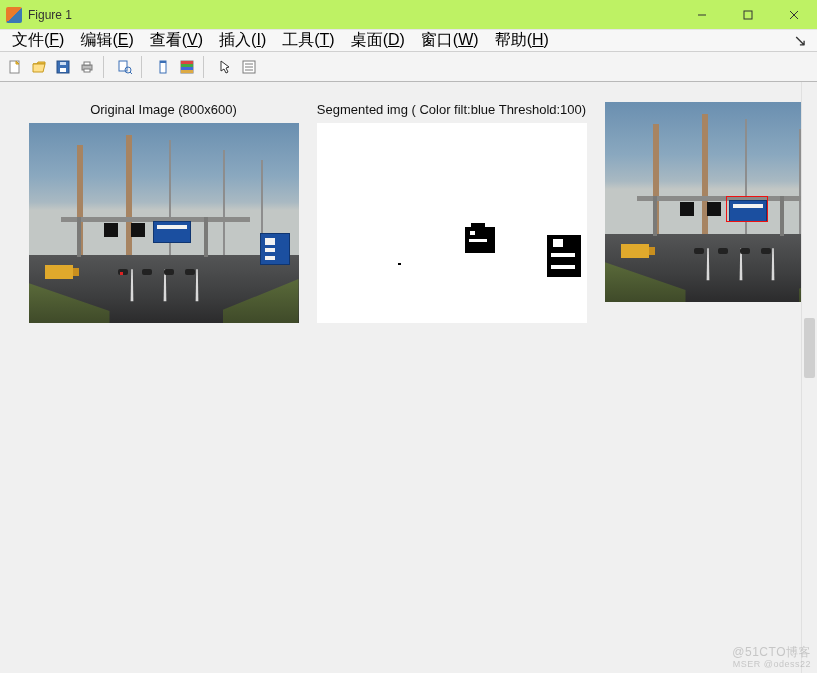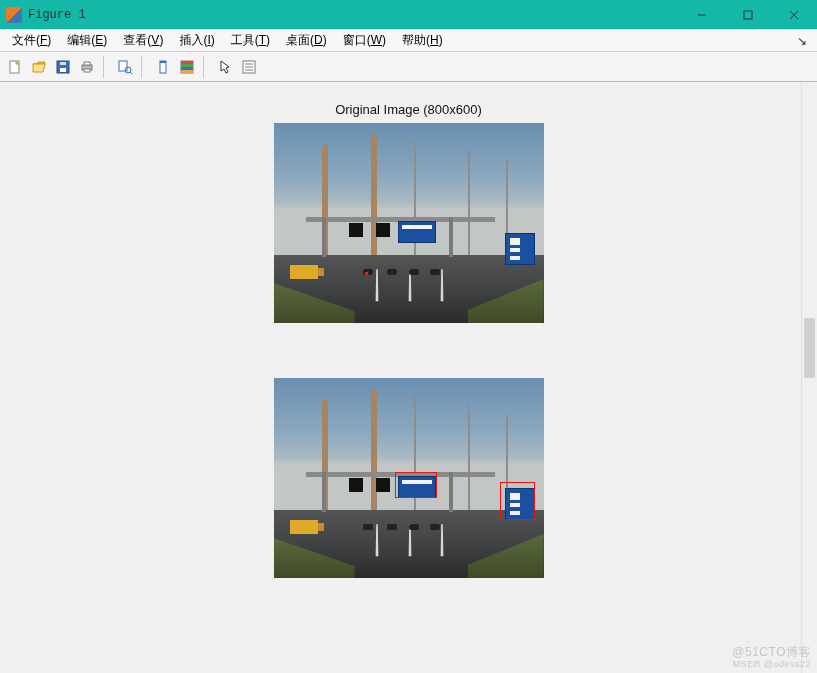--- a/index.html
+++ b/index.html
@@ -11,39 +11,38 @@
     background: #ffffff;
     overflow: hidden;
     color: #000;
   }
   
   .titlebar {
     height: 30px;
     display: flex; align-items: center;
     padding: 0 0 0 6px;
     border-bottom: 1px solid #e5e5e5;
-    background: #14b8a6;
-    font-family: Liberation Mono, monospace;
+    background: #bef264;
   }
   .titlebar .app-icon {
     width: 16px; height: 16px; margin-right: 6px;
     background: linear-gradient(135deg,#e97b2b 0 50%,#3b78b5 50% 100%);
     border-radius: 2px;
   }
   .titlebar .title { font-size: 12px; color:#333; }
   .win-controls { margin-left: auto; display:flex; }
   .win-btn { width:46px; height:30px; display:flex; align-items:center; justify-content:center; color:#333;}
   .win-btn svg { width:10px; height:10px; stroke:#333; stroke-width:1; fill:none;}
   
   .menubar {
     height: 22px;
     display: flex; align-items:center;
     padding: 0 4px;
     border-bottom: 1px solid #d0d0d0;
-    font-size: 12px;
+    font-size: 16px;
     background: #f7f7f7;
   }
   .menu-item { padding: 2px 8px; white-space:nowrap;}
   .menu-item u { text-decoration: underline; }
   .menu-tail { margin-left:auto; padding-right:6px; color:#333;}
   
   .toolbar {
     height: 30px;
     display:flex; align-items:center;
     padding: 0 4px;
@@ -61,21 +60,21 @@
   
   .canvas {
     position:relative;
     width: 817px;
     height: calc(673px - 30px - 22px - 30px);
     background: #f0f0f0;
     padding-top: 20px;
   }
   .grid {
     display: grid;
-    grid-template-columns: 1fr;
+    grid-template-columns: 1fr 1fr 1fr 1fr;
     grid-template-rows: 1fr 1fr;
     row-gap: 55px;
     column-gap: 18px;
     width: 760px;
     margin: 0 auto;
   }
   .cell { display:flex; flex-direction:column; align-items:center; }
   .subtitle {
     font-family: Arial, Helvetica, sans-serif;
     font-size: 13px;
@@ -314,20 +313,35 @@
           <div class="truck"></div>
           <div class="car c1"></div>
             <div class="car c2"></div>
             <div class="car c3"></div>
             <div class="car c4"></div>
           <div class="redlight"></div>
         </div>
       </div>
     </div>
 
+    <div class="cell">
+      <div class="subtitle">Segmented img ( Color filt:blue Threshold:100)</div>
+      <div class="axes">
+        <div class="blob bA">
+            <div class="cut c1"></div>
+            <div class="cut c2"></div>
+          </div>
+        <div class="blob bB">
+            <div class="cut c1"></div>
+            <div class="cut c2"></div>
+            <div class="cut c3"></div>
+          </div>
+        <div class="speck sp1"></div>
+      </div>
+    </div>
 
 
     <div class="cell">
       <div class="axes ax4">
         <div class="photo">
           <div class="sky"></div>
           <div class="road"></div>
           <div class="grass-l"></div>
             <div class="grass-r"></div>
           <div class="lane l1"></div>

